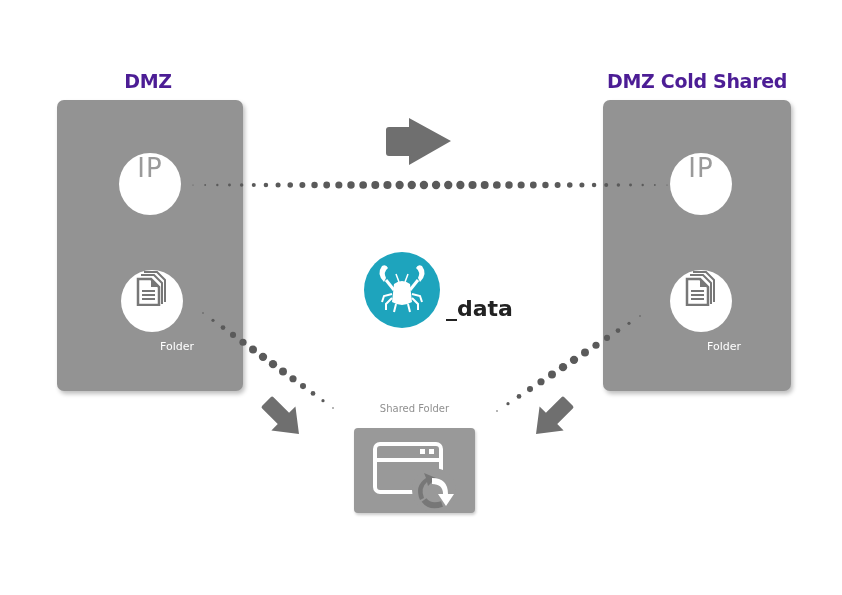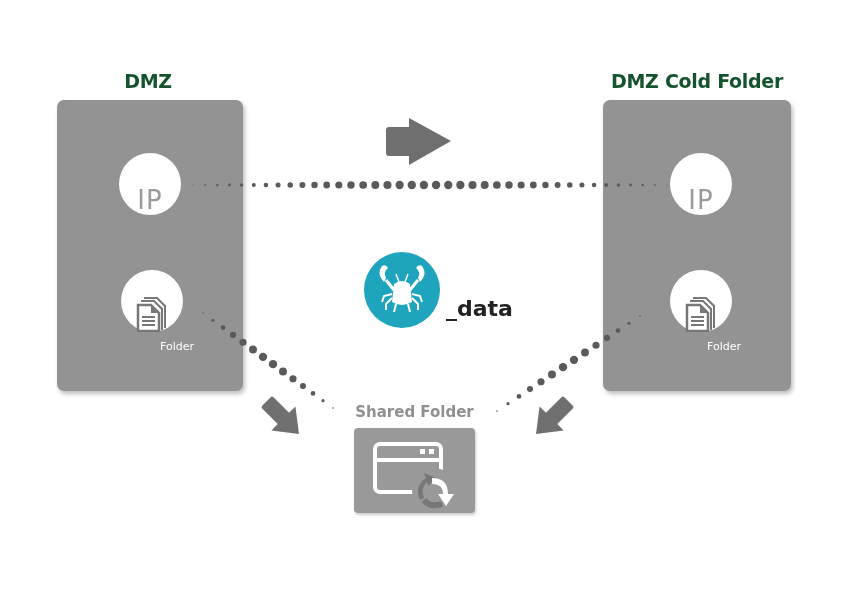--- a/index.html
+++ b/index.html
@@ -1,32 +1,32 @@
 <!DOCTYPE html>
 <html><head>
 <meta charset="utf-8">
 <style>
   html, body { margin:0; padding:0; background:#ffffff; }
   body { width:842px; height:595px; position:relative; overflow:hidden; font-family:"DejaVu Sans", sans-serif; }
-  .title { position:absolute; font-weight:bold; font-size:19px; color:#14532d; text-align:center; white-space:nowrap; font-family:"DejaVu Sans", sans-serif; letter-spacing:-0.3px; }
+  .title { position:absolute; font-weight:bold; font-size:19px; color:#4c1d95; text-align:center; white-space:nowrap; font-family:"DejaVu Sans", sans-serif; letter-spacing:-0.3px; }
   .panel { position:absolute; background:#939393; border-radius:7px; box-shadow:2px 3px 4px rgba(0,0,0,0.25); }
-  .circle { position:absolute; width:62px; height:62px; border-radius:50%; background:#ffffff; display:flex; align-items:flex-end; justify-content:center; }
+  .circle { position:absolute; width:62px; height:62px; border-radius:50%; background:#ffffff; display:flex; align-items:flex-start; justify-content:center; }
   .ip-text { font-size:26px; color:#9a9a9a; font-family:"DejaVu Sans", sans-serif; font-weight:normal; letter-spacing:1px; }
   .folder-label { position:absolute; font-size:11px; color:#ffffff; text-align:right; width:80px; font-family:"DejaVu Sans", sans-serif; }
-  .shared-label { position:absolute; font-size:15px; font-weight:bold; color:#909090; text-align:center; white-space:nowrap; font-family:"DejaVu Sans", sans-serif; }
+  .shared-label { position:absolute; font-size:10px; font-weight:normal; color:#909090; text-align:center; white-space:nowrap; font-family:"DejaVu Sans", sans-serif; }
   .shared-box { position:absolute; left:354px; top:428px; width:121px; height:85px; background:#999999; border-radius:4px; box-shadow:1px 2px 3px rgba(0,0,0,0.2); }
   .logo { position:absolute; left:364px; top:252px; width:76px; height:76px; border-radius:50%; background:#1ea4bd; }
   .brand { position:absolute; left:438px; top:296px; font-size:22px; font-weight:bold; color:#222222; font-family:"DejaVu Sans", sans-serif;margin-left:8px; }
   svg.overlay { position:absolute; left:0; top:0; }
 </style>
 </head>
 <body>
 
 <div class="title" style="left:108px; top:70px; width:80px;">DMZ</div>
-<div class="title" style="left:597px; top:70px; width:200px;">DMZ Cold Folder</div>
+<div class="title" style="left:597px; top:70px; width:200px;">DMZ Cold Shared</div>
 
 <div class="panel" style="left:57px; top:100px; width:186px; height:291px;"></div>
 
 <div class="panel" style="left:603px; top:100px; width:188px; height:291px;"></div>
 
 <svg class="overlay" width="842" height="595">
   <g id="dots-ip">
       <circle cx="193" cy="185" r="0.6" fill="#5a5a5a"></circle>
       <circle cx="205.15384615384616" cy="185" r="0.8896796473802131" fill="#5a5a5a"></circle>
       <circle cx="217.30769230769232" cy="185" r="1.1774806110879368" fill="#5a5a5a"></circle>

